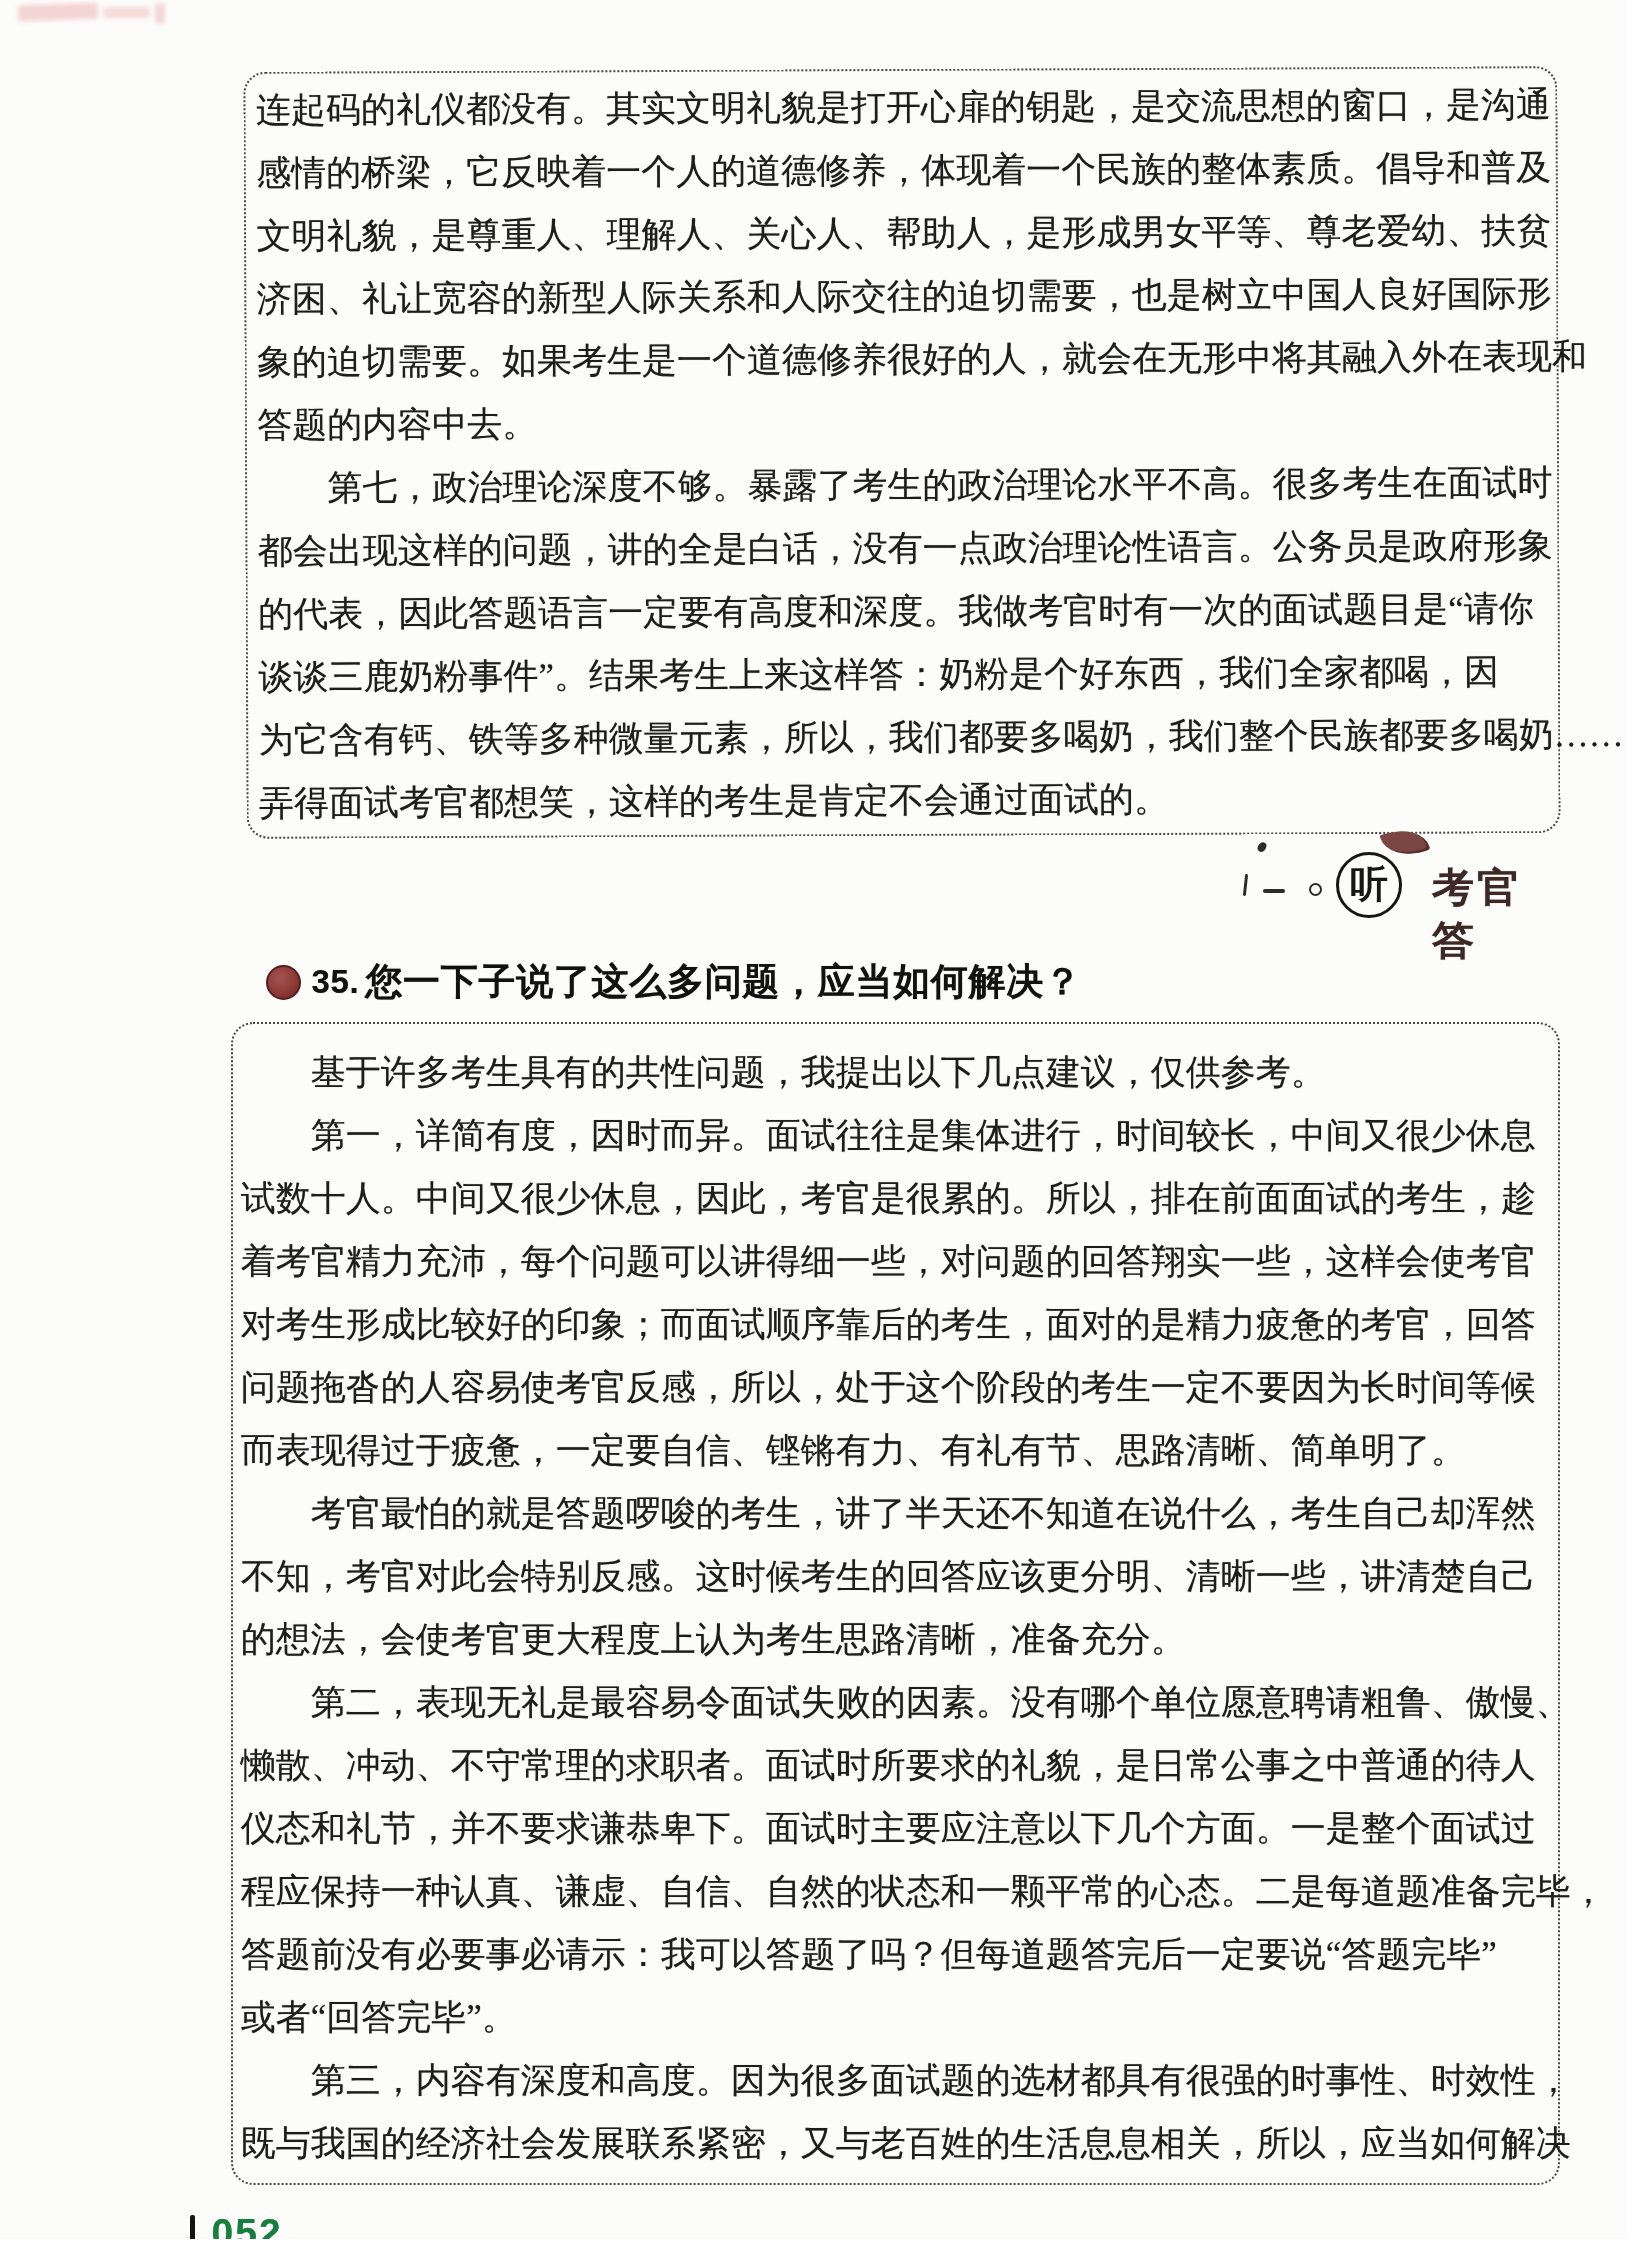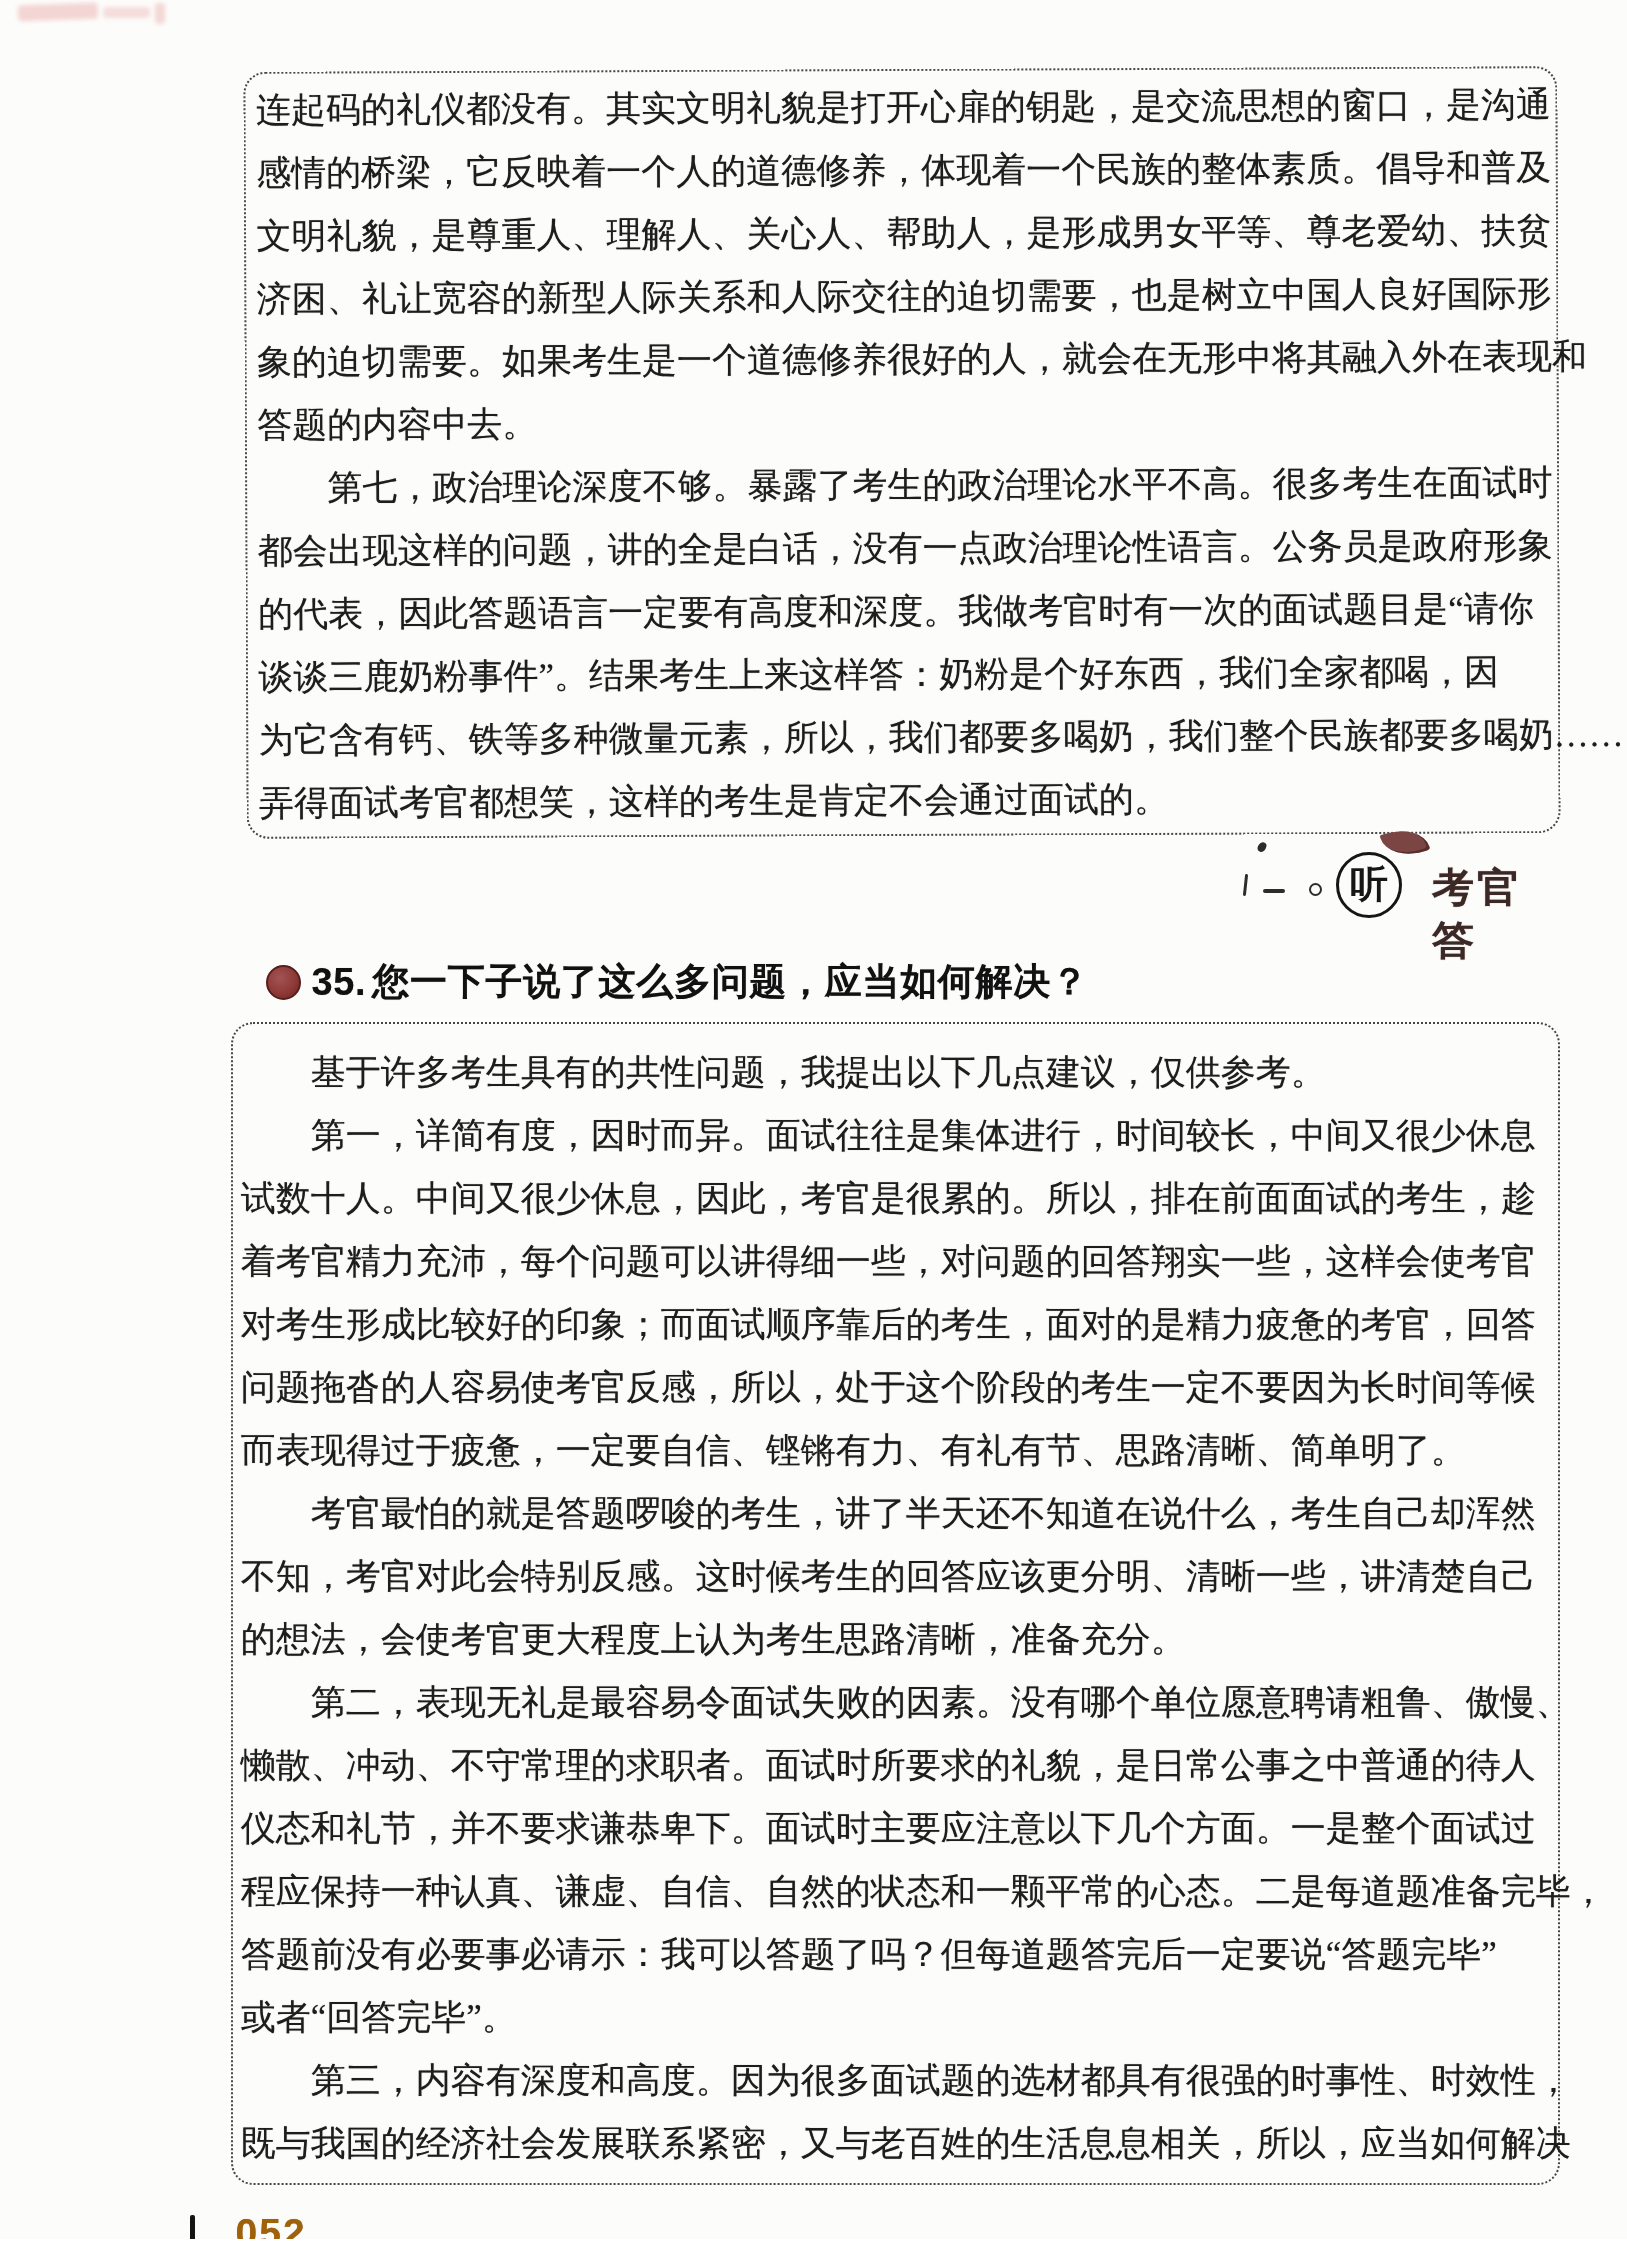--- a/index.html
+++ b/index.html
@@ -86,39 +86,39 @@
     display:flex;align-items:center;
     font-family:"Liberation Sans","DejaVu Sans",sans-serif;
   }
   .q-bullet{
     width:31px;height:31px;border-radius:50%;
     background:radial-gradient(circle at 38% 35%, #a35353 0%, #8e3a38 55%, #6d2423 100%);
     border:2px solid #571e1e;
     flex:0 0 auto;
   }
   .q-num{
-    margin-left:10.4px;font-size:38px;font-weight:700;color:#111;
+    margin-left:10.4px;font-size:33px;font-weight:700;color:#111;
     letter-spacing:0.7px;
     text-shadow:0 0 0.7px rgba(0,0,0,.5);
   }
   .q-text{
     margin-left:6px;font-size:37px;font-weight:700;color:#111;
     letter-spacing:0.7px;
     text-shadow:0 0 0.7px rgba(0,0,0,.5);
     white-space:nowrap;
   }
   
   .pagenum{
     position:absolute;left:190px;top:2212px;height:42px;
     display:flex;align-items:center;
     font-family:"Liberation Sans","DejaVu Sans",sans-serif;
   }
   .pagenum .bar{width:4.6px;height:37px;background:#141414;border-radius:2px;}
   .pagenum .num{
-    margin-left:41px;font-size:39px;font-weight:700;color:#a16207;letter-spacing:2px;
+    margin-left:17px;font-size:39px;font-weight:700;color:#15803d;letter-spacing:2px;
     text-shadow:0 0 0.7px rgba(0,0,0,.5);
   }
   
   .red-smudge{position:absolute;filter:blur(2px);border-radius:3.9px;}
   .rs1{left:18px;top:3.9px;width:80px;height:15.6px;background:rgba(224,130,130,.32);transform:rotate(-2deg);}
   .rs2{left:103px;top:6.5px;width:47px;height:11.7px;background:rgba(224,130,130,.26);}
   .rs3{left:155px;top:2.6px;width:10.4px;height:21px;background:rgba(224,130,130,.30);}
   .edge-shadow{
     position:absolute;left:0;top:2247px;width:196px;height:10.4px;
     background:linear-gradient(to right,#d6d6d2,rgba(214,214,210,0));

